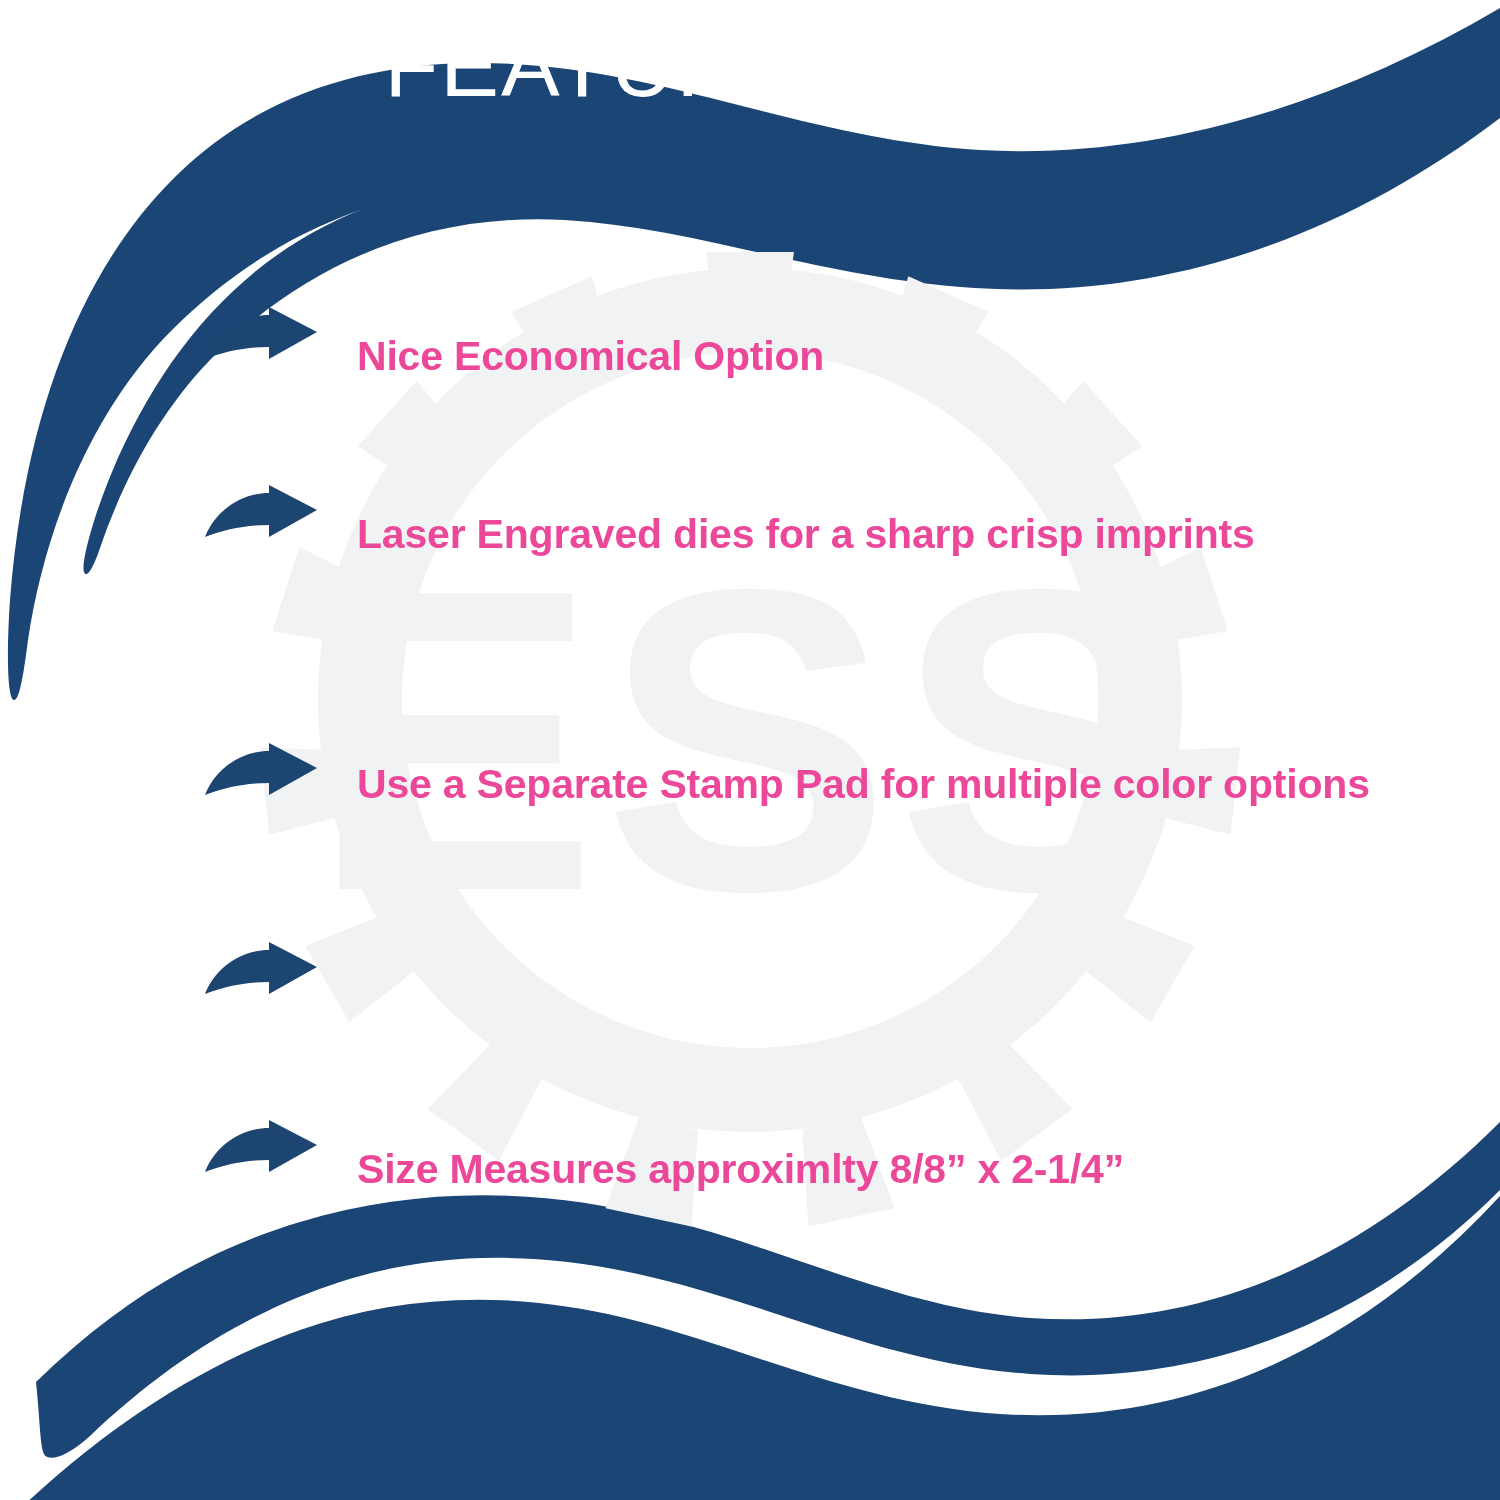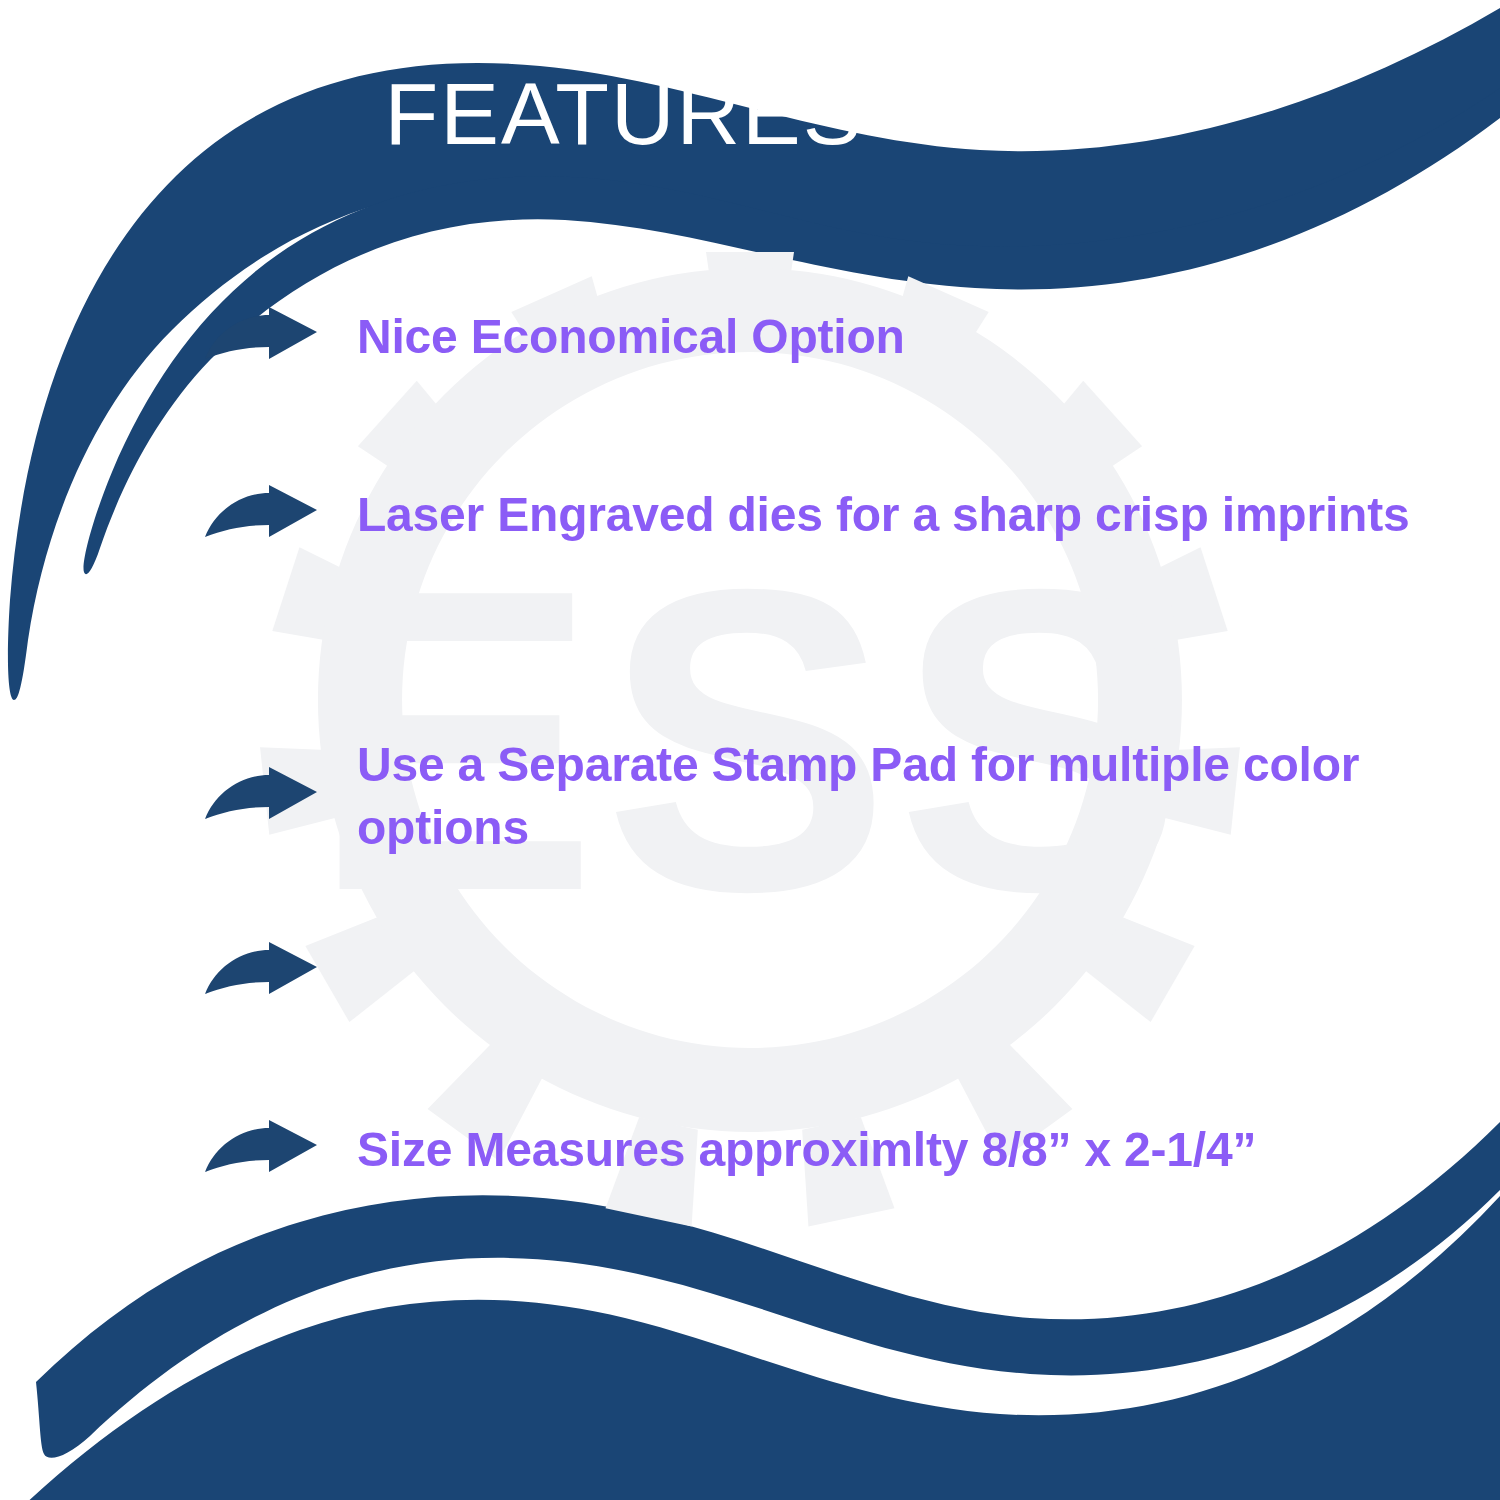--- a/index.html
+++ b/index.html
@@ -41,21 +41,20 @@
     left: 0;
     top: 18px;
     width: 1248px;
     text-align: center;
     color: #ffffff;
     font-size: 88px;
     font-weight: 400;
     letter-spacing: 2px;
     line-height: 1.1;
     z-index: 5;
-    margin-top: 48px;
   }
   
   #feature-list {
     position: absolute;
     left: 0;
     top: 0;
     width: 1500px;
     height: 1500px;
     z-index: 4;
   }
@@ -68,26 +67,27 @@
   }
   .arrow-icon {
     flex: 0 0 auto;
     width: 112px;
     height: 60px;
     margin-right: 40px;
     margin-top: 2px;
   }
   .arrow-icon svg { display: block; width: 112px; height: 60px; }
   .feature-text {
-    color: #8b5cf6;
-    font-size: 48px;
+    color: #ec4899;
+    font-size: 41px;
     font-weight: 600;
     line-height: 1.32;
     letter-spacing: -0.2px;
     max-width: 1090px;
+    margin-top: 24px;
   }
   
   .row-0 { top: 305px; }
   .row-1 { top: 483px; }
   .row-2 { top: 733px; align-items: center; }
   .row-3 { top: 940px; }
   .row-4 { top: 1118px; }
 </style>
 </head>
 <body>

